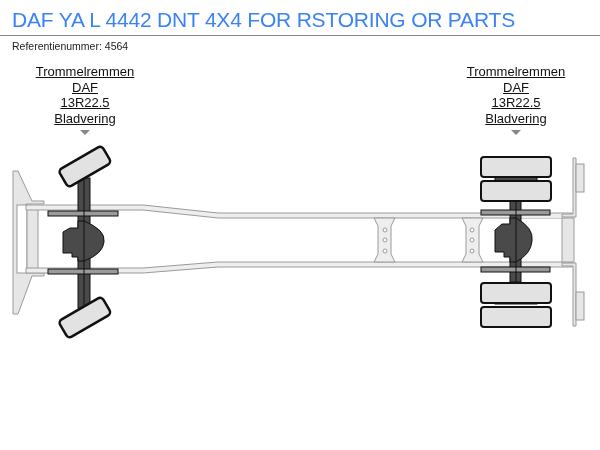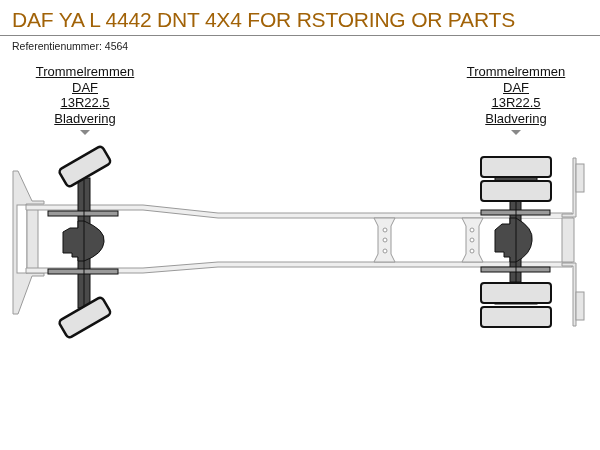--- a/index.html
+++ b/index.html
@@ -1,19 +1,19 @@
 <!DOCTYPE html>
 <html><head>
 <meta charset="utf-8">
 <style>
   html, body { margin: 0; padding: 0; background: #ffffff; }
   body { width: 600px; height: 450px; position: relative; overflow: hidden;
          font-family: "Liberation Sans", sans-serif; color: #111; }
   .title { position: absolute; left: 12px; top: 8px; font-size: 21px; letter-spacing: -0.2px;
-           color: #a16207; white-space: nowrap; }
+           color: #3b82f6; white-space: nowrap; }
   .divider { position: absolute; left: 0; top: 35px; width: 600px; height: 1px; background: #888; }
   .ref { position: absolute; left: 12px; top: 40px; font-size: 10.5px; color: #222; }
   .axle-label { position: absolute; top: 64px; width: 140px; text-align: center;
                 font-size: 13px; line-height: 15.5px; color: #111; text-decoration: underline; }
   .axle-label div { white-space: nowrap; }
   .arrow { position: absolute; width: 0; height: 0; border-left: 5px solid transparent;
            border-right: 5px solid transparent; border-top: 5px solid #888; }
   svg.chassis { position: absolute; left: 0; top: 0; }
 </style>
 </head>

